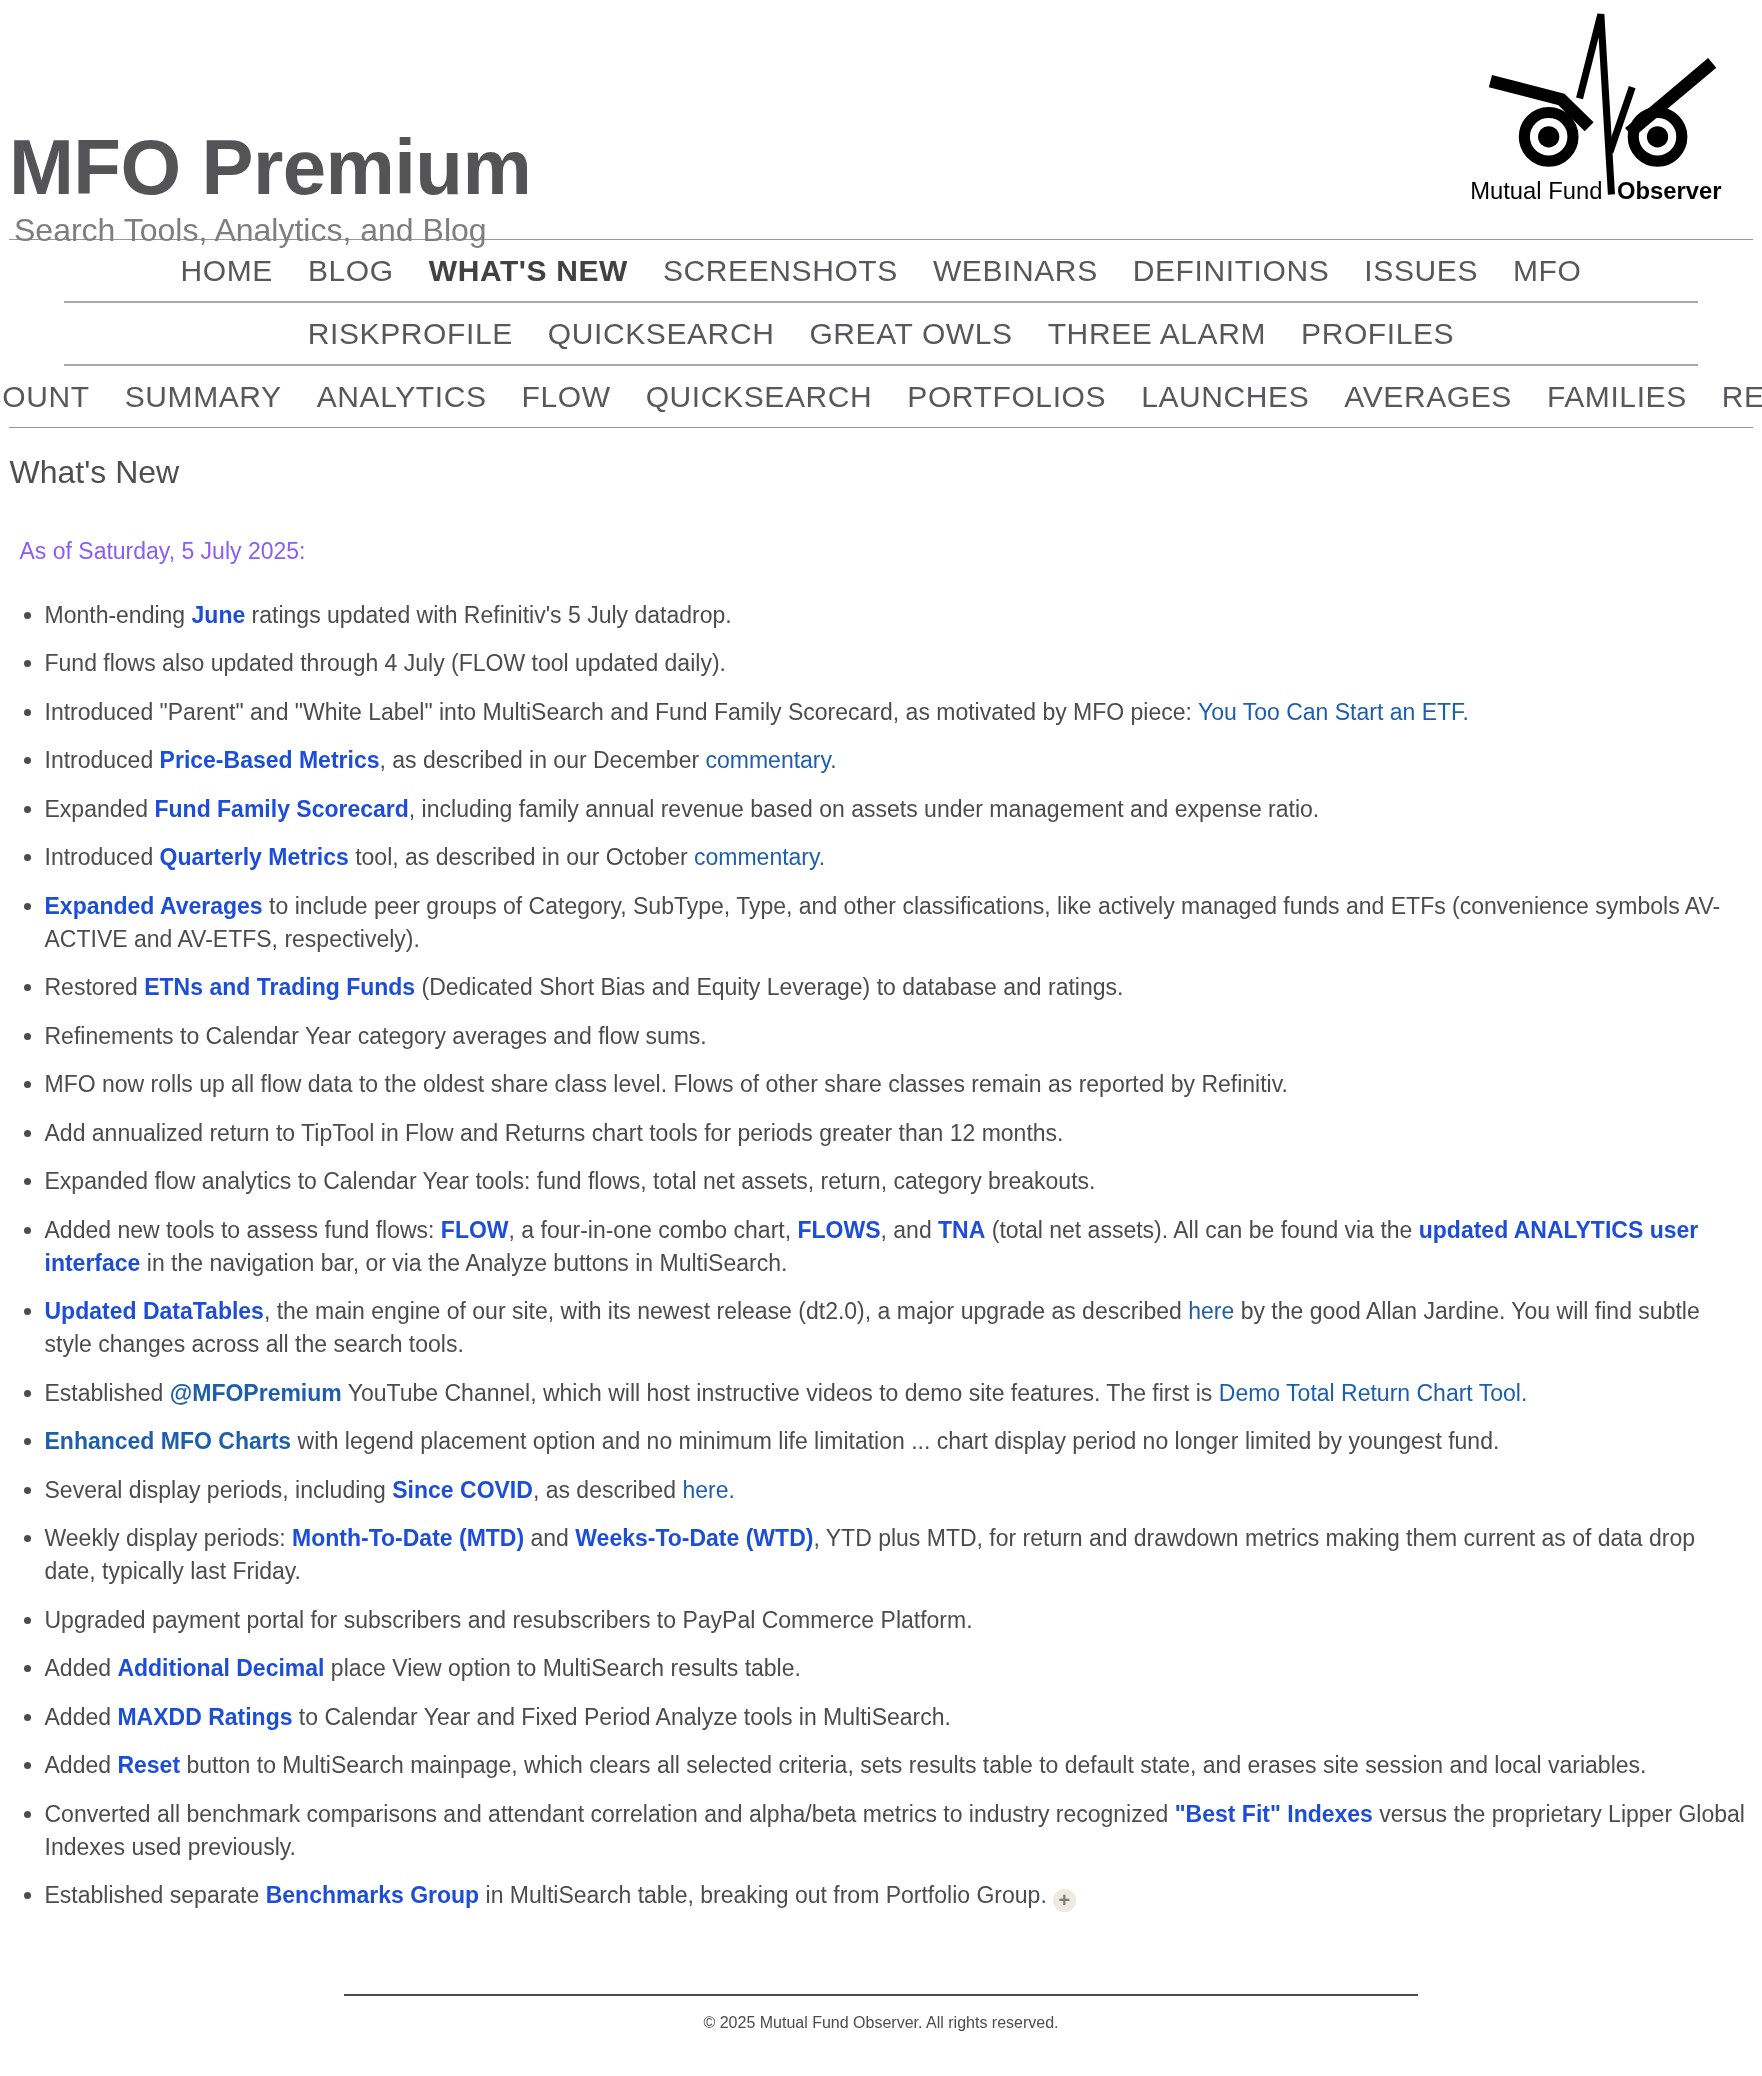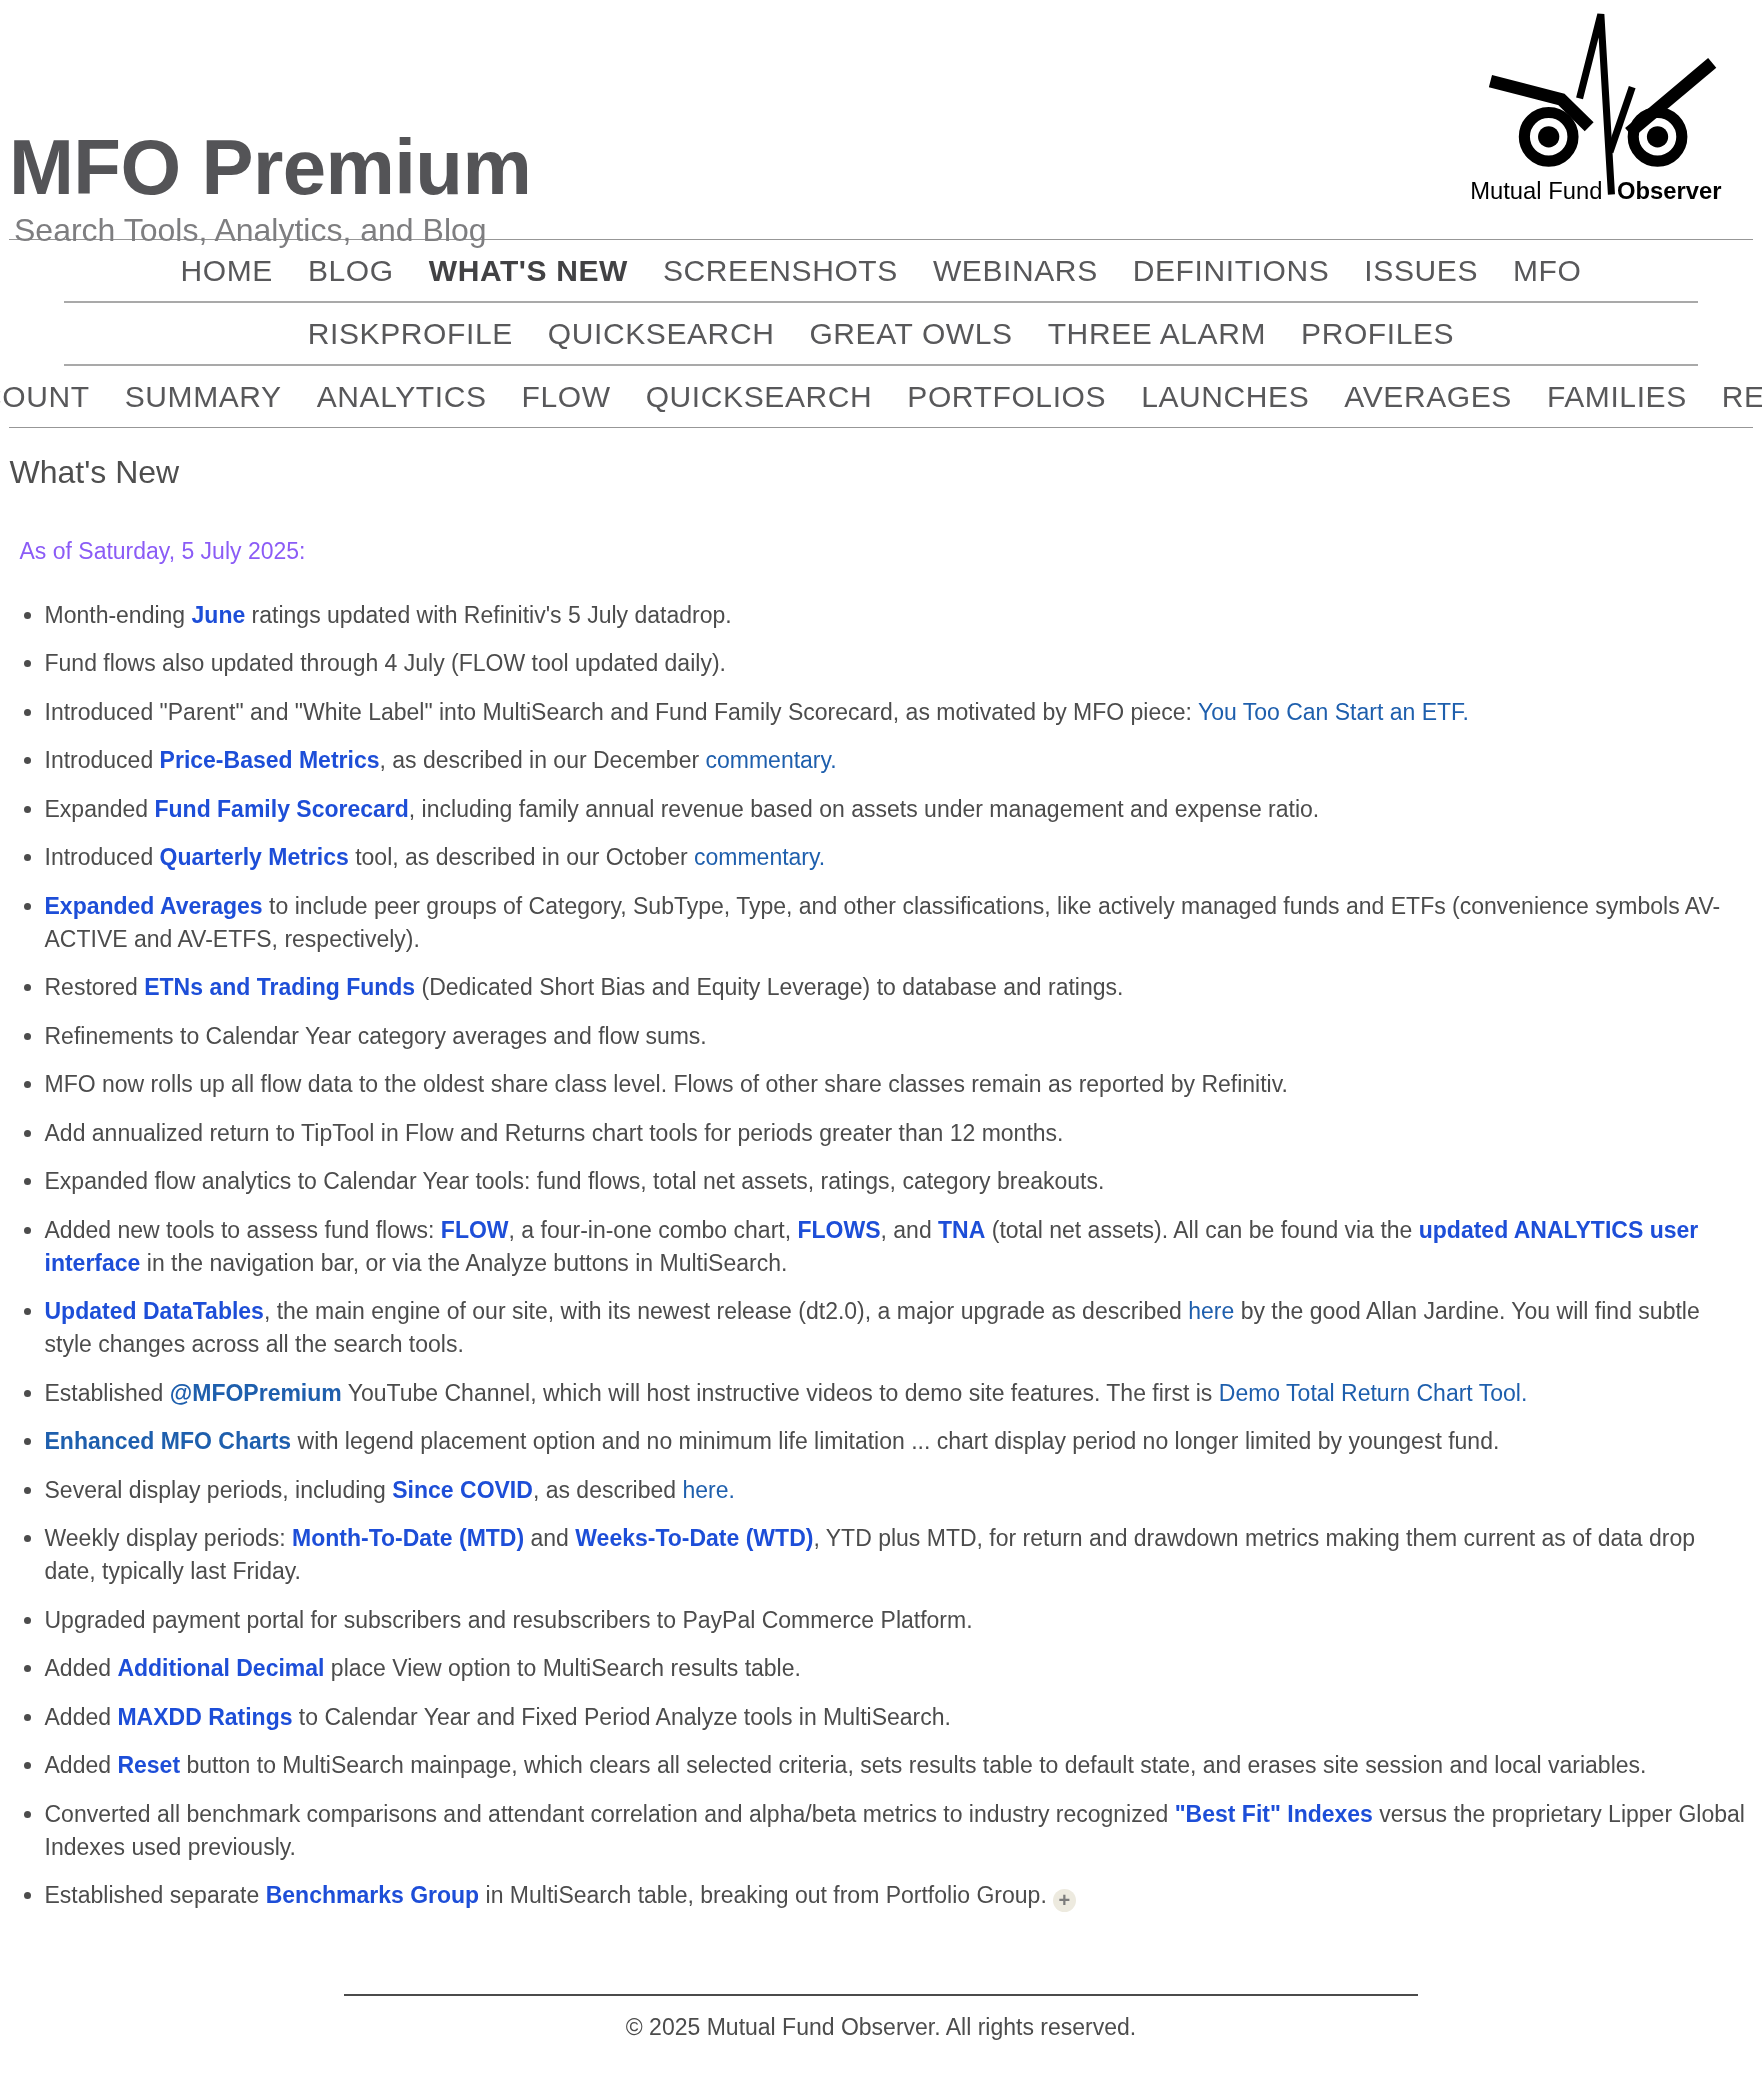--- a/index.html
+++ b/index.html
@@ -49,21 +49,21 @@
   a.lnk{color:#1e5fad;text-decoration:none;cursor:pointer;}
   a.lnk b{color:#1e5fad;}
   .plus-badge{
     display:inline-flex;justify-content:center;align-items:center;
     width:23px;height:23px;border-radius:50%;background:#edeadf;
     color:#7b7b7b;font-size:20px;font-weight:700;line-height:1;
     vertical-align:-3.6px;margin-left:6px;cursor:pointer;user-select:none;
   }
   
   .footer-rule{border:none;border-top:2.4px solid #4b4b4b;width:1074px;margin:82px auto 0;}
-  .copyright{margin:18px 0 0 0;text-align:center;font-size:23px;color:#4c4c4c;}
+  .copyright{margin:18px 0 0 0;text-align:center;font-size:16px;color:#4c4c4c;}
 </style>
 </head>
 <body>
 
 <div class="header">
   <h1 class="site-title">MFO Premium</h1>
   <p class="site-subtitle">Search Tools, Analytics, and Blog</p>
 
   <div class="logo">
     <svg viewBox="0 0 553 420">
@@ -131,21 +131,21 @@
       <li>Fund flows also updated through 4 July (FLOW tool updated daily).</li>
       <li>Introduced "Parent" and "White Label" into MultiSearch and Fund Family Scorecard, as motivated by MFO piece: <a href="#" class="lnk">You Too Can Start an ETF.</a></li>
       <li>Introduced <b>Price-Based Metrics</b>, as described in our December <a href="#" class="lnk">commentary.</a></li>
       <li>Expanded <b>Fund Family Scorecard</b>, including family annual revenue based on assets under management and expense ratio.</li>
       <li>Introduced <b>Quarterly Metrics</b> tool, as described in our October <a href="#" class="lnk">commentary.</a></li>
       <li><b>Expanded Averages</b> to include peer groups of Category, SubType, Type, and other classifications, like actively managed funds and ETFs (convenience symbols AV-ACTIVE and AV-ETFS, respectively).</li>
       <li>Restored <b>ETNs and Trading Funds</b> (Dedicated Short Bias and Equity Leverage) to database and ratings.</li>
       <li>Refinements to Calendar Year category averages and flow sums.</li>
       <li>MFO now rolls up all flow data to the oldest share class level. Flows of other share classes remain as reported by Refinitiv.</li>
       <li>Add annualized return to TipTool in Flow and Returns chart tools for periods greater than 12 months.</li>
-      <li>Expanded flow analytics to Calendar Year tools: fund flows, total net assets, ratings, category breakouts.</li>
+      <li>Expanded flow analytics to Calendar Year tools: fund flows, total net assets, return, category breakouts.</li>
       <li>Added new tools to assess fund flows: <b>FLOW</b>, a four-in-one combo chart, <b>FLOWS</b>, and <b>TNA</b> (total net assets). All can be found via the <b>updated ANALYTICS user interface</b> in the navigation bar, or via the Analyze buttons in MultiSearch.</li>
       <li><b>Updated DataTables</b>, the main engine of our site, with its newest release (dt2.0), a major upgrade as described <a href="#" class="lnk">here</a> by the good Allan Jardine. You will find subtle style changes across all the search tools.</li>
       <li>Established <a href="#" class="lnk"><b>@MFOPremium</b></a> YouTube Channel, which will host instructive videos to demo site features. The first is <a href="#" class="lnk">Demo Total Return Chart Tool.</a></li>
       <li><a href="#" class="lnk"><b>Enhanced MFO Charts</b></a> with legend placement option and no minimum life limitation ... chart display period no longer limited by youngest fund.</li>
       <li>Several display periods, including <b>Since COVID</b>, as described <a href="#" class="lnk">here.</a></li>
       <li>Weekly display periods: <b>Month-To-Date (MTD)</b> and <b>Weeks-To-Date (WTD)</b>, YTD plus MTD, for return and drawdown metrics making them current as of data drop date, typically last Friday.</li>
       <li>Upgraded payment portal for subscribers and resubscribers to PayPal Commerce Platform.</li>
       <li>Added <b>Additional Decimal</b> place View option to MultiSearch results table.</li>
       <li>Added <b>MAXDD Ratings</b> to Calendar Year and Fixed Period Analyze tools in MultiSearch.</li>
       <li>Added <b>Reset</b> button to MultiSearch mainpage, which clears all selected criteria, sets results table to default state, and erases site session and local variables.</li>

